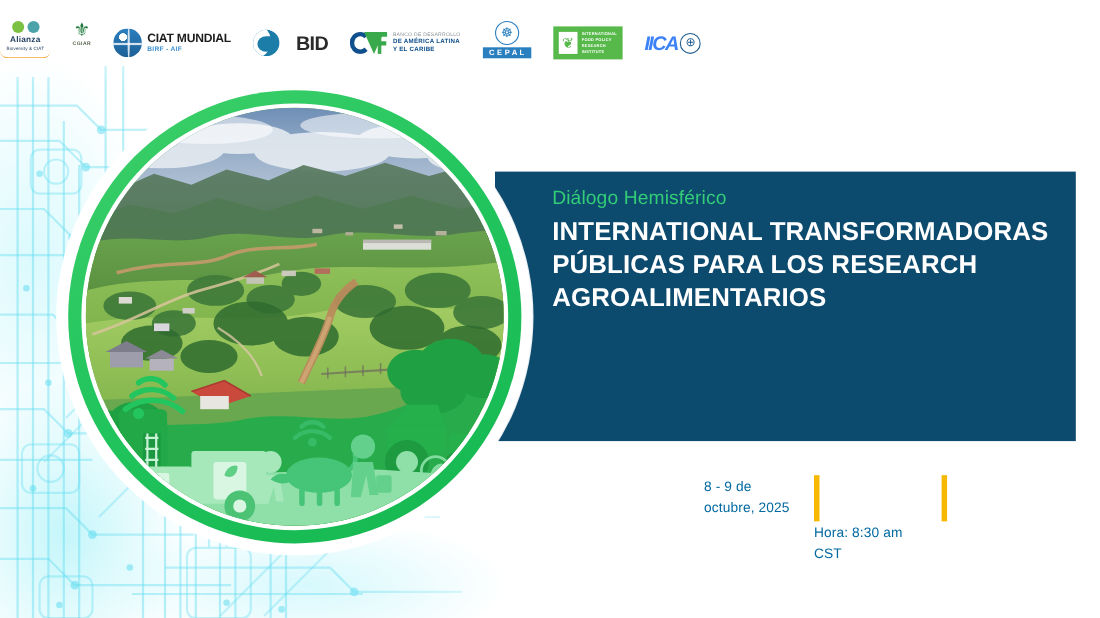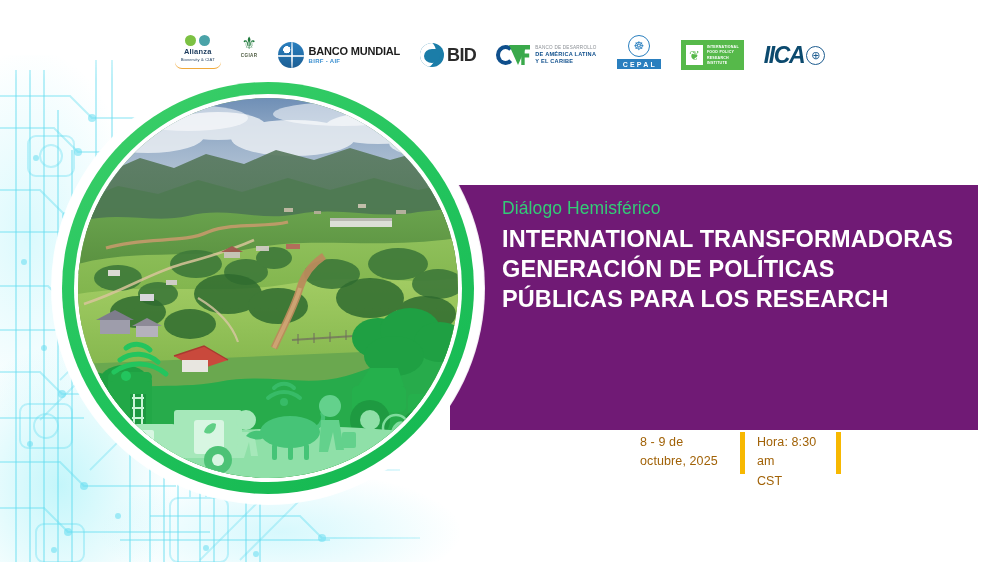--- a/index.html
+++ b/index.html
@@ -34,23 +34,22 @@
   }
   .bg-wash-bottom {
     position:absolute; left:80px; bottom:0; width:520px; height:150px;
     background:radial-gradient(ellipse 260px 90px at 200px 120px, rgba(70,225,245,.22), rgba(70,225,245,0) 70%);
     pointer-events:none;
   }
 
   
   .logo-strip {
     position:absolute; left:0; top:16px; width:1000px; height:46px;
-    display:flex; align-items:center; justify-content:center; gap:20px;
+    display:flex; align-items:center; gap:20px;
     z-index:30;
-    margin-top:16px;
   }
   .logo { display:flex; align-items:center; height:40px; }
 
   
   .lg-alianza { flex-direction:column; align-items:center; gap:1px; }
   .lg-alianza .marks { display:flex; gap:3px; align-items:center; }
   .lg-alianza .leafmark {
     width:11px; height:11px; border-radius:50%;
     background:#7cc143;
   }
@@ -79,21 +78,21 @@
   .lg-wb .globe:before, .lg-wb .globe:after {
     content:""; position:absolute; border:1px solid rgba(255,255,255,.8);
   }
   .lg-wb .globe:before { left:-2px; right:-2px; top:50%; height:0; }
   .lg-wb .globe:after { top:-2px; bottom:-2px; left:50%; width:0; border-radius:50%; }
   .lg-wb .txt { display:flex; flex-direction:column; line-height:1; }
   .lg-wb .n1 { font-size:11px; font-weight:bold; color:#1c1c1c; letter-spacing:-.2px; }
   .lg-wb .n2 { font-size:6px; font-weight:bold; color:#3b8fd0; letter-spacing:.3px; margin-top:1.5px; }
 
   
-  .lg-bid { gap:3px; align-items:center; }
+  .lg-bid { gap:15px; align-items:center; }
   .lg-bid .swirl {
     width:24px; height:24px; border-radius:50%;
     background:#1b7da8; position:relative; overflow:hidden;
   }
   .lg-bid .swirl:before {
     content:""; position:absolute; left:-6px; top:-3px; width:22px; height:30px;
     background:#ffffff; border-radius:0 60% 60% 0 / 0 50% 50% 0; transform:rotate(18deg);
   }
   .lg-bid .swirl:after {
     content:""; position:absolute; left:4px; top:6px; width:16px; height:14px;
@@ -145,21 +144,21 @@
     width:17px; height:20px; background:#ffffff; position:relative;
     display:flex; align-items:center; justify-content:center;
     font-size:13px; color:#56b94a; line-height:1;
   }
   .lg-ifpri .lines { display:flex; flex-direction:column; gap:1.1px; }
   .lg-ifpri .lines span { font-size:3.6px; color:#ffffff; letter-spacing:.22px; font-weight:bold; }
 
   
   .lg-iica { gap:2px; align-items:center; }
   .lg-iica .t {
-    font-size:23px; font-weight:bold; font-style:italic; color:#0c4a6e;
+    font-size:18px; font-weight:bold; font-style:italic; color:#3b82f6;
     letter-spacing:-1.4px;
   }
   .lg-iica .globe2 {
     width:19px; height:19px; border-radius:50%;
     border:1.6px solid #1d5c8f; color:#1d5c8f; font-size:11px; line-height:1;
     display:flex; align-items:center; justify-content:center;
   }
 
   
   .hero-wrap {
@@ -180,22 +179,22 @@
     background:#ffffff;
   }
   .hero-photo {
     position:absolute; inset:26px; border-radius:50%; overflow:hidden;
     background:#6aa84f;
   }
   .hero-photo svg { display:block; width:100%; height:100%; }
 
   
   .title-banner {
-    position:absolute; left:450px; top:185px; width:528px; height:245px;
-    background:#701a75;
+    position:absolute; left:450px; top:156px; width:528px; height:245px;
+    background:#0c4a6e;
     z-index:15;
     padding:14px 14px 10px 52px;
   }
   .kicker {
     color:#33cc77; font-size:17.5px; font-weight:normal;
     letter-spacing:.1px; line-height:1.1; margin-bottom:7px;
   }
   .main-title {
     color:#ffffff; font-size:23.5px; font-weight:bold;
     line-height:1.265; letter-spacing:.1px;
@@ -205,25 +204,25 @@
   
   .meta-row {
     position:absolute; left:640px; top:432px; width:340px; height:60px;
     display:flex; align-items:flex-start; z-index:25;
   }
   .meta-item { display:flex; align-items:stretch; }
   .meta-bar {
     width:5px; background:#F7B801; margin-right:12px; height:42px;
   }
   .meta-text {
-    font-size:12.5px; color:#a16207; line-height:1.55; letter-spacing:.1px;
+    font-size:12.5px; color:#0369a1; line-height:1.55; letter-spacing:.1px;
     white-space:pre-line; padding-top:1px;
   }
   .meta-date { width:100px; }
-  .meta-time { width:96px; }
+  .meta-time { width:116px;flex-direction:column; }
   .meta-place { width:120px; }
 </style>
 </head>
 <body>
 
 <div id="poster">
 
   <div class="bg-wash-left"></div>
   <div class="bg-wash-bottom"></div>
 
@@ -340,21 +339,21 @@
     </div>
 
     <div class="logo lg-cgiar">
       <div class="sym">⚜</div>
       <div class="t">CGIAR</div>
     </div>
 
     <div class="logo lg-wb">
       <div class="globe"></div>
       <div class="txt">
-        <div class="n1">BANCO MUNDIAL</div>
+        <div class="n1">CIAT MUNDIAL</div>
         <div class="n2">BIRF - AIF</div>
       </div>
     </div>
 
     <div class="logo lg-bid">
       <div class="swirl"></div>
       <div class="t">BID</div>
     </div>
 
     <div class="logo lg-caf">
@@ -602,22 +601,22 @@
           </g>
         </g>
       </svg>
     </div>
   </div>
 
   <div class="title-banner">
     <div class="kicker">Diálogo Hemisférico</div>
     <div class="main-title">
       <span class="ln">INTERNATIONAL TRANSFORMADORAS</span>
-      <span class="ln">GENERACIÓN DE POLÍTICAS</span>
       <span class="ln">PÚBLICAS PARA LOS RESEARCH</span>
+      <span class="ln">AGROALIMENTARIOS</span>
     </div>
   </div>
 
   <div class="meta-row">
     <div class="meta-item meta-date">
       <div class="meta-text">8 - 9 de
 octubre, 2025</div>
     </div>
     <div class="meta-item meta-time">
       <div class="meta-bar"></div>

